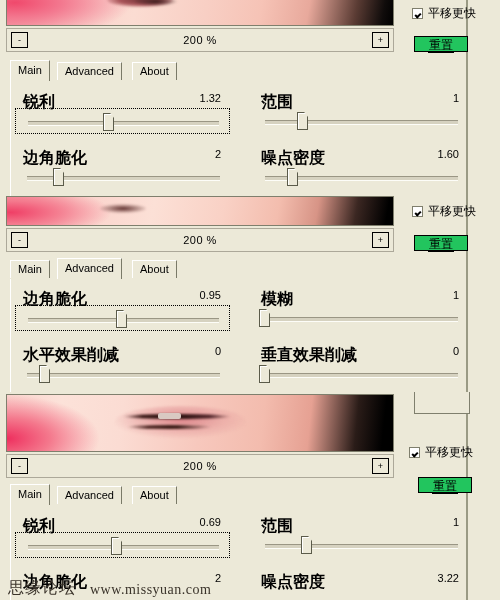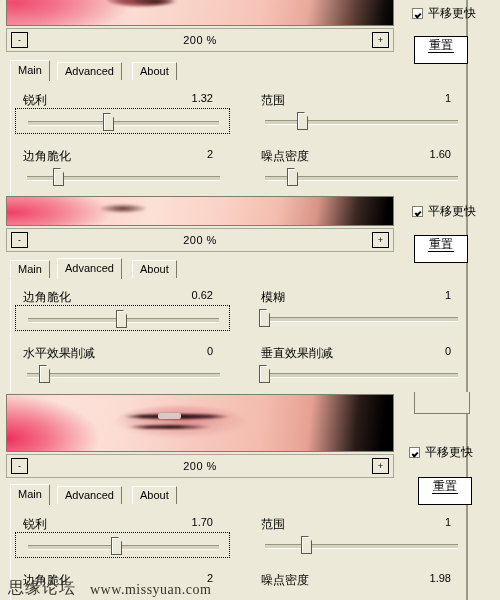--- a/index.html
+++ b/index.html
@@ -44,21 +44,21 @@
 
   
   .cbrow{position:absolute;display:flex;align-items:center;gap:5px;}
   .cbox{width:11px;height:11px;background:#fff;border:1px solid #7f7f6d;box-sizing:border-box;
      position:relative;flex:none;}
   .cbox::after{content:"";position:absolute;left:2px;top:4px;width:4px;height:2px;
      border-left:2px solid #000;border-bottom:2px solid #000;transform:rotate(-45deg);}
   .cblabel{font-size:12px;white-space:nowrap;}
 
   
-  .resetbtn{position:absolute;width:54px;height:28px;background:#ffffff;
+  .resetbtn{position:absolute;width:54px;height:16px;background:#22c55e;
      border:1px solid #000;box-sizing:border-box;text-align:center;
      font-size:12px;line-height:17px;cursor:pointer;}
   .resetbtn span{border-bottom:1px solid #000;padding:0 1px;}
 
   
   .ghostbtn{position:absolute;background:#ece9d8;border:1px solid #7f7f6d;
      box-sizing:border-box;text-align:center;font-size:12px;color:#6e6a58;overflow:hidden;}
 
   
   .tabstrip{position:absolute;left:10px;height:20px;}
@@ -66,22 +66,22 @@
      border:1px solid #fff;border-right-color:#7a7a68;border-bottom:none;
      border-top-color:#fff;border-left-color:#fff;
      box-sizing:border-box;padding:0 7px;font-size:11px;line-height:17px;cursor:pointer;}
   .tab.sel{top:0;height:21px;line-height:19px;z-index:3;background:#ece9d8;
      border-left:1px solid #fff;border-top:1px solid #fff;border-right:1px solid #7a7a68;}
 
   
   .page{position:absolute;left:10px;background:#ece9d8;
      border-left:1px solid #fff;border-top:none;box-sizing:border-box;}
   .ctrl{position:absolute;width:218px;}
-  .ctrl .cname{position:absolute;left:8px;top:0;font-size:12px;white-space:nowrap;}
-  .ctrl .cval{position:absolute;right:20px;top:0;font-size:11px;text-align:right;}
+  .ctrl .cname{position:absolute;left:8px;top:0;font-size:16px;white-space:nowrap;font-weight:bold;}
+  .ctrl .cval{position:absolute;right:12px;top:0;font-size:11px;text-align:right;}
   .slider{position:absolute;left:0;top:16px;width:215px;height:26px;}
   .slider.focus{border:1px dotted #000;box-sizing:border-box;}
   .track{position:absolute;left:12px;right:10px;top:12px;height:3px;
      border-top:1px solid #9a9684;border-bottom:1px solid #fdfdf8;background:#d6d2c0;}
   .thumb{position:absolute;top:4px;width:11px;height:18px;background:#ece9d8;
      border:1px solid #5b5b4a;box-sizing:border-box;cursor:pointer;
      clip-path:polygon(0 0,65% 0,100% 28%,100% 100%,0 100%);
      box-shadow:inset 1px 1px 0 #ffffff;}
 
   .watermark{position:absolute;z-index:40;white-space:nowrap;color:#3a332a;}
@@ -187,21 +187,21 @@
       <div class="tabstrip" style="top:62px;width:450px;">
         <div class="tab" style="left:0;">Main</div>
         <div class="tab sel" style="left:47px;">Advanced</div>
         <div class="tab" style="left:122px;">About</div>
       </div>
 
       <div class="page" style="top:83px;width:450px;height:113px;">
 
         <div class="ctrl" style="left:4px;top:10px;">
           <div class="cname">边角脆化</div>
-          <div class="cval">0.62</div>
+          <div class="cval">0.95</div>
           <div class="slider focus">
             <div class="track"></div>
             <div class="thumb" style="left:100px;"></div>
           </div>
         </div>
 
         <div class="ctrl" style="left:242px;top:10px;">
           <div class="cname">模糊</div>
           <div class="cval">1</div>
           <div class="slider">
@@ -264,21 +264,21 @@
       <div class="tabstrip" style="top:92px;width:450px;">
         <div class="tab sel" style="left:0;">Main</div>
         <div class="tab" style="left:47px;">Advanced</div>
         <div class="tab" style="left:122px;">About</div>
       </div>
 
       <div class="page" style="top:112px;width:450px;height:96px;">
 
         <div class="ctrl" style="left:4px;top:12px;">
           <div class="cname">锐利</div>
-          <div class="cval">1.70</div>
+          <div class="cval">0.69</div>
           <div class="slider focus">
             <div class="track"></div>
             <div class="thumb" style="left:95px;"></div>
           </div>
         </div>
 
         <div class="ctrl" style="left:242px;top:12px;">
           <div class="cname">范围</div>
           <div class="cval">1</div>
           <div class="slider">
@@ -287,21 +287,21 @@
           </div>
         </div>
 
         <div class="ctrl" style="left:4px;top:68px;">
           <div class="cname">边角脆化</div>
           <div class="cval">2</div>
         </div>
 
         <div class="ctrl" style="left:242px;top:68px;">
           <div class="cname">噪点密度</div>
-          <div class="cval">1.98</div>
+          <div class="cval">3.22</div>
         </div>
 
       </div>
     </div>
 
     <div class="ghostbtn" style="left:414px;top:-12px;width:56px;height:34px;">
       
     </div>
 
     <div class="cbrow" style="left:409px;top:52px;">

